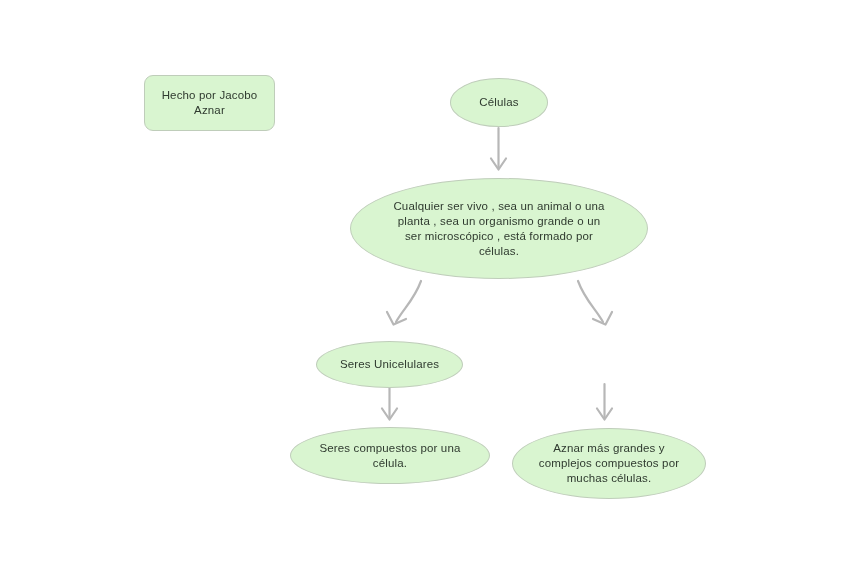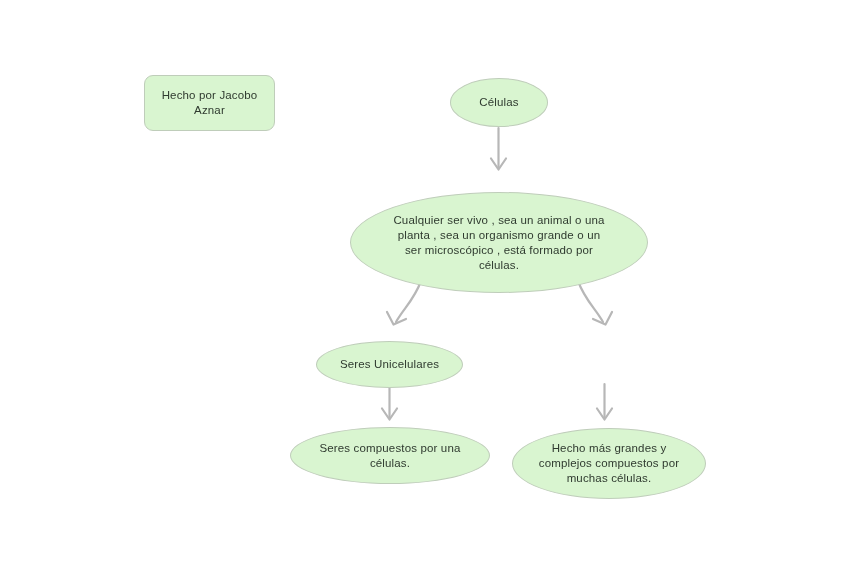--- a/index.html
+++ b/index.html
@@ -47,21 +47,21 @@
   .node-rect {
     border-radius: 9px;
   }
   .node-ellipse {
     border-radius: 50%;
   }
 
   
   .n-author   { left: 144px; top: 75px;  width: 131px; height: 56px; justify-content: flex-end; }
   .n-root     { left: 450px; top: 78px;  width: 98px;  height: 49px; }
-  .n-def      { left: 350px; top: 192px; width: 298px; height: 101px; }
+  .n-def      { left: 350px; top: 178px; width: 298px; height: 101px; }
   .n-uni      { left: 316px; top: 341px; width: 147px; height: 47px; }
   .n-pluri    { left: 530px; top: 335px; width: 150px; height: 47px; }
   .n-uni-desc { left: 290px; top: 427px; width: 200px; height: 57px; }
   .n-pluri-desc { left: 512px; top: 428px; width: 194px; height: 71px; }
 
   .n-def .node-text { padding: 0 38px; }
   .n-uni-desc .node-text { padding: 0 24px; }
   .n-pluri-desc .node-text { padding: 0 22px; }
 </style>
 </head>
@@ -111,20 +111,20 @@
   <div class="node node-ellipse n-def">
     <span class="node-text">Cualquier ser vivo , sea un animal o una planta , sea un organismo grande o un ser microscópico , está formado por células.</span>
   </div>
 
   <div class="node node-ellipse n-uni">
     <span class="node-text">Seres Unicelulares</span>
   </div>
 
 
   <div class="node node-ellipse n-uni-desc">
-    <span class="node-text">Seres compuestos por una células.</span>
+    <span class="node-text">Seres compuestos por una célula.</span>
   </div>
 
   <div class="node node-ellipse n-pluri-desc">
-    <span class="node-text">Hecho más grandes y complejos compuestos por muchas células.</span>
+    <span class="node-text">Aznar más grandes y complejos compuestos por muchas células.</span>
   </div>
 
 </div>
 
 </body></html>

